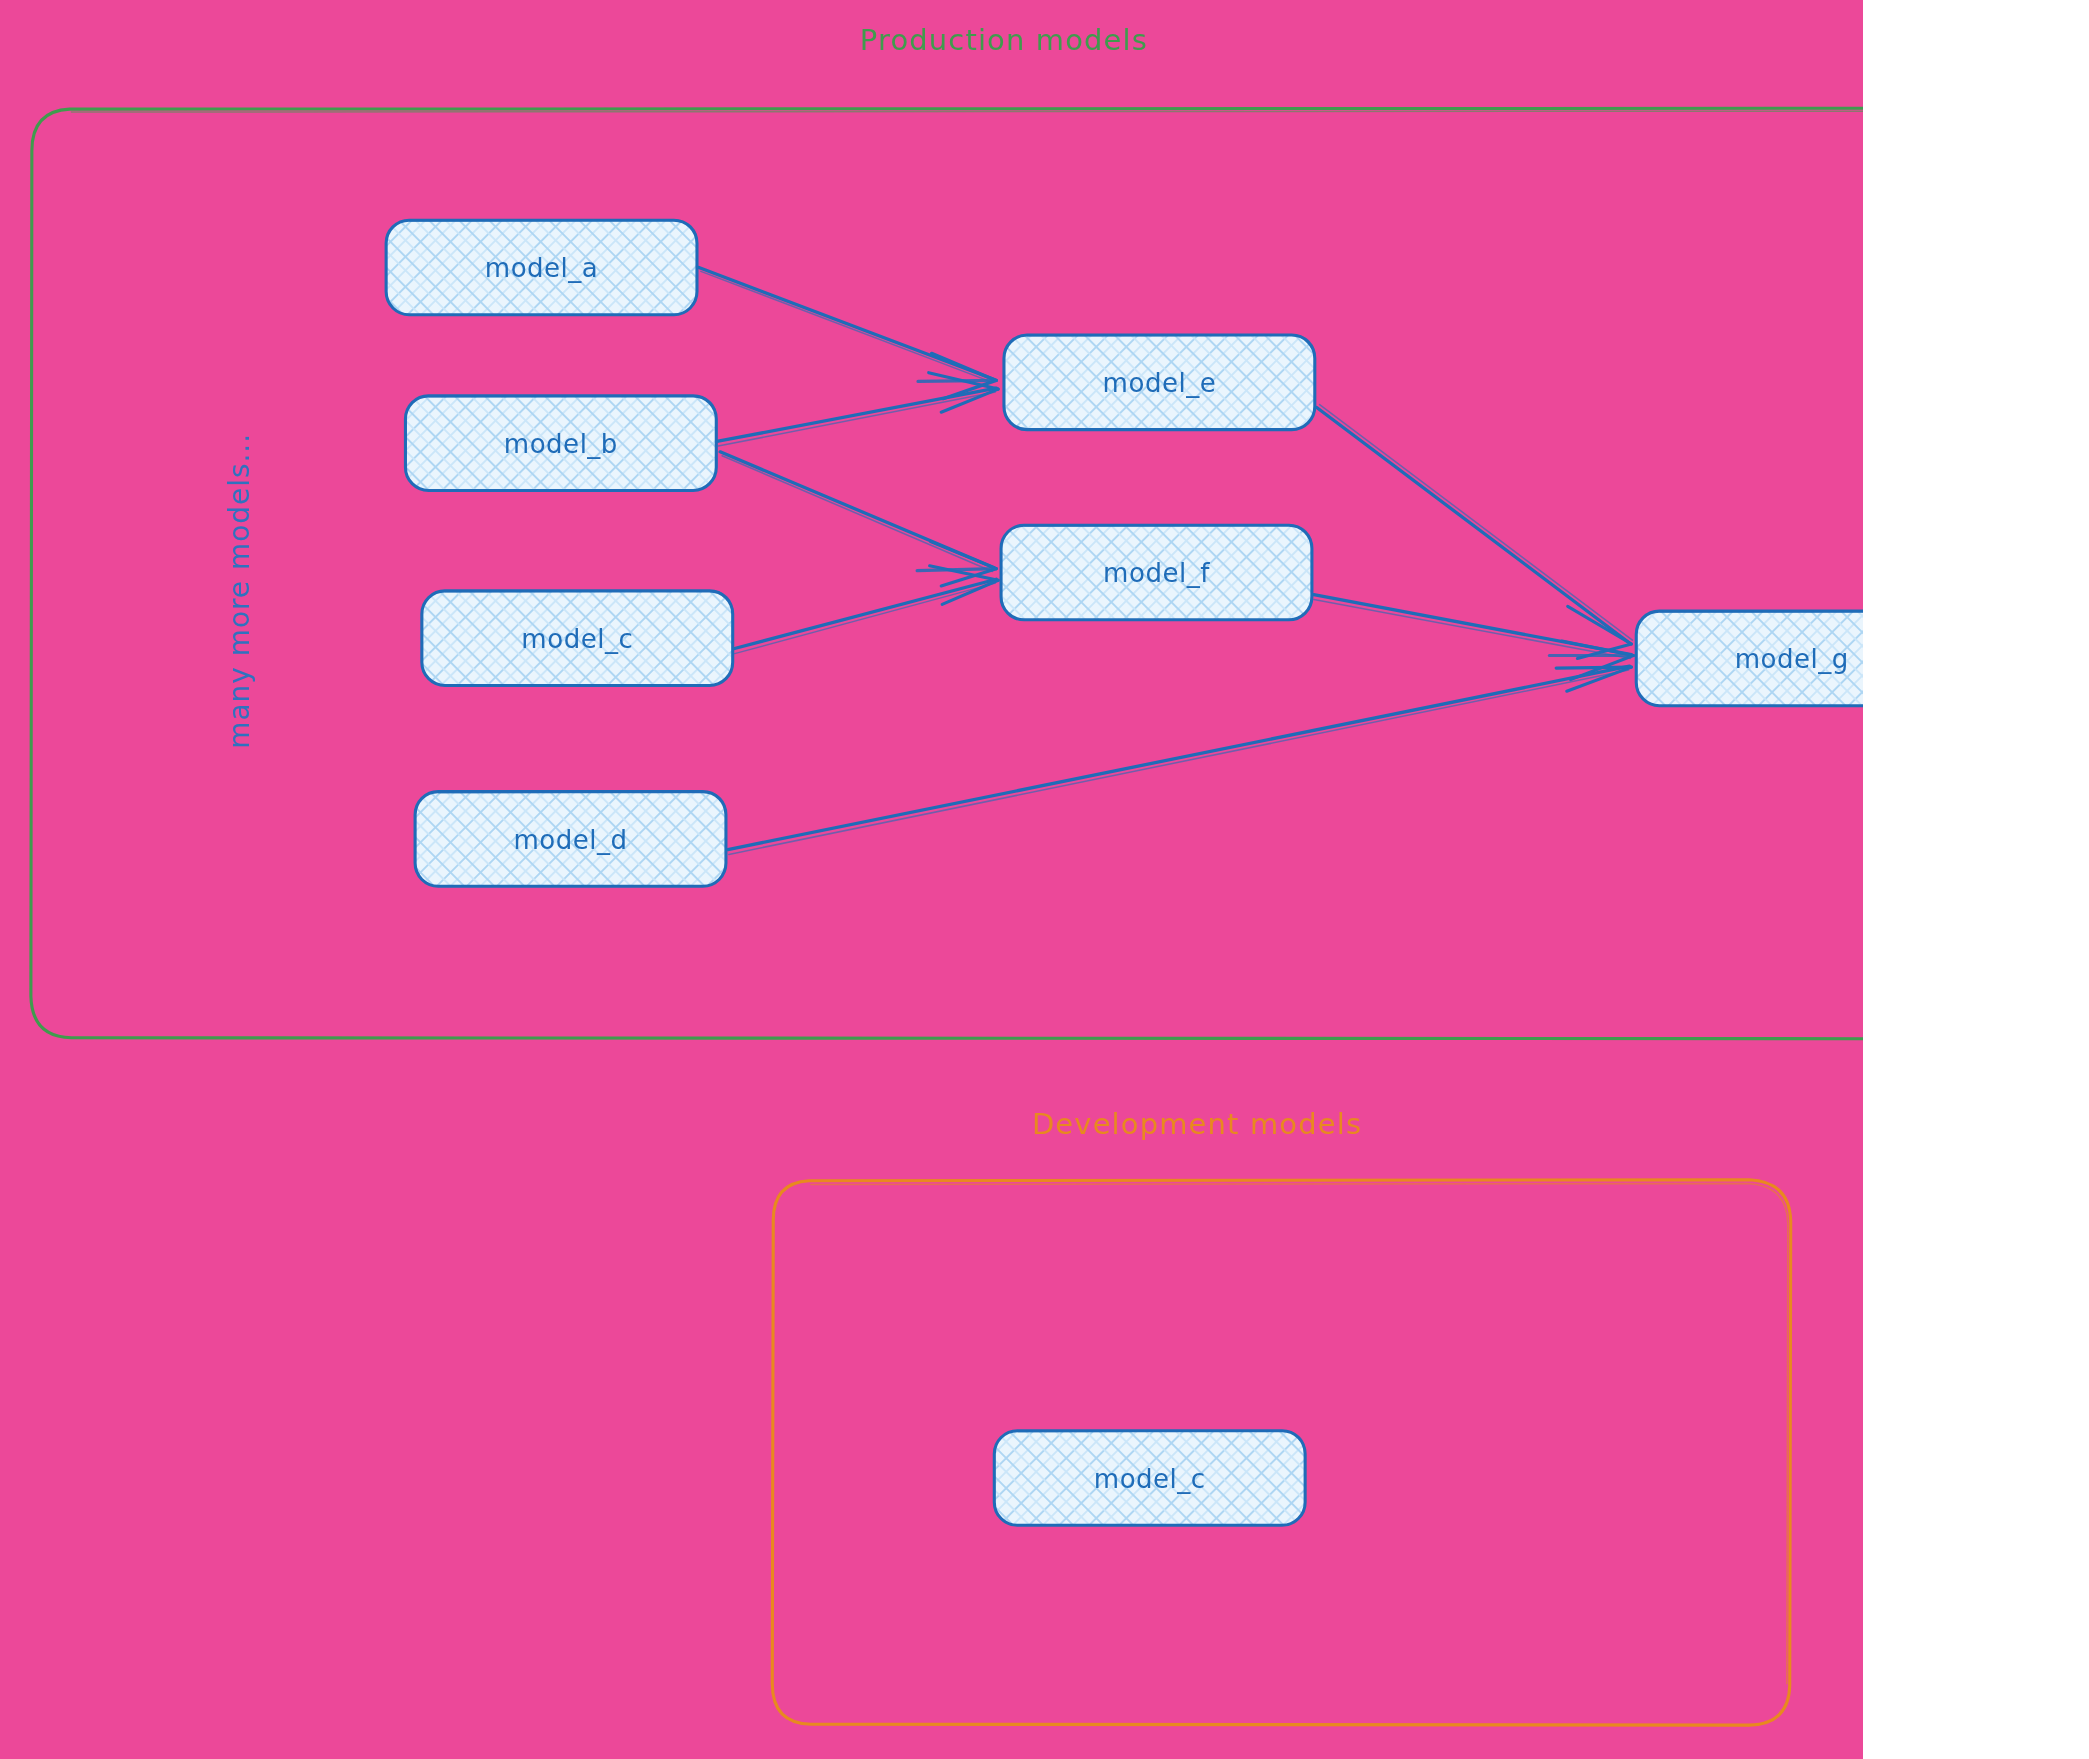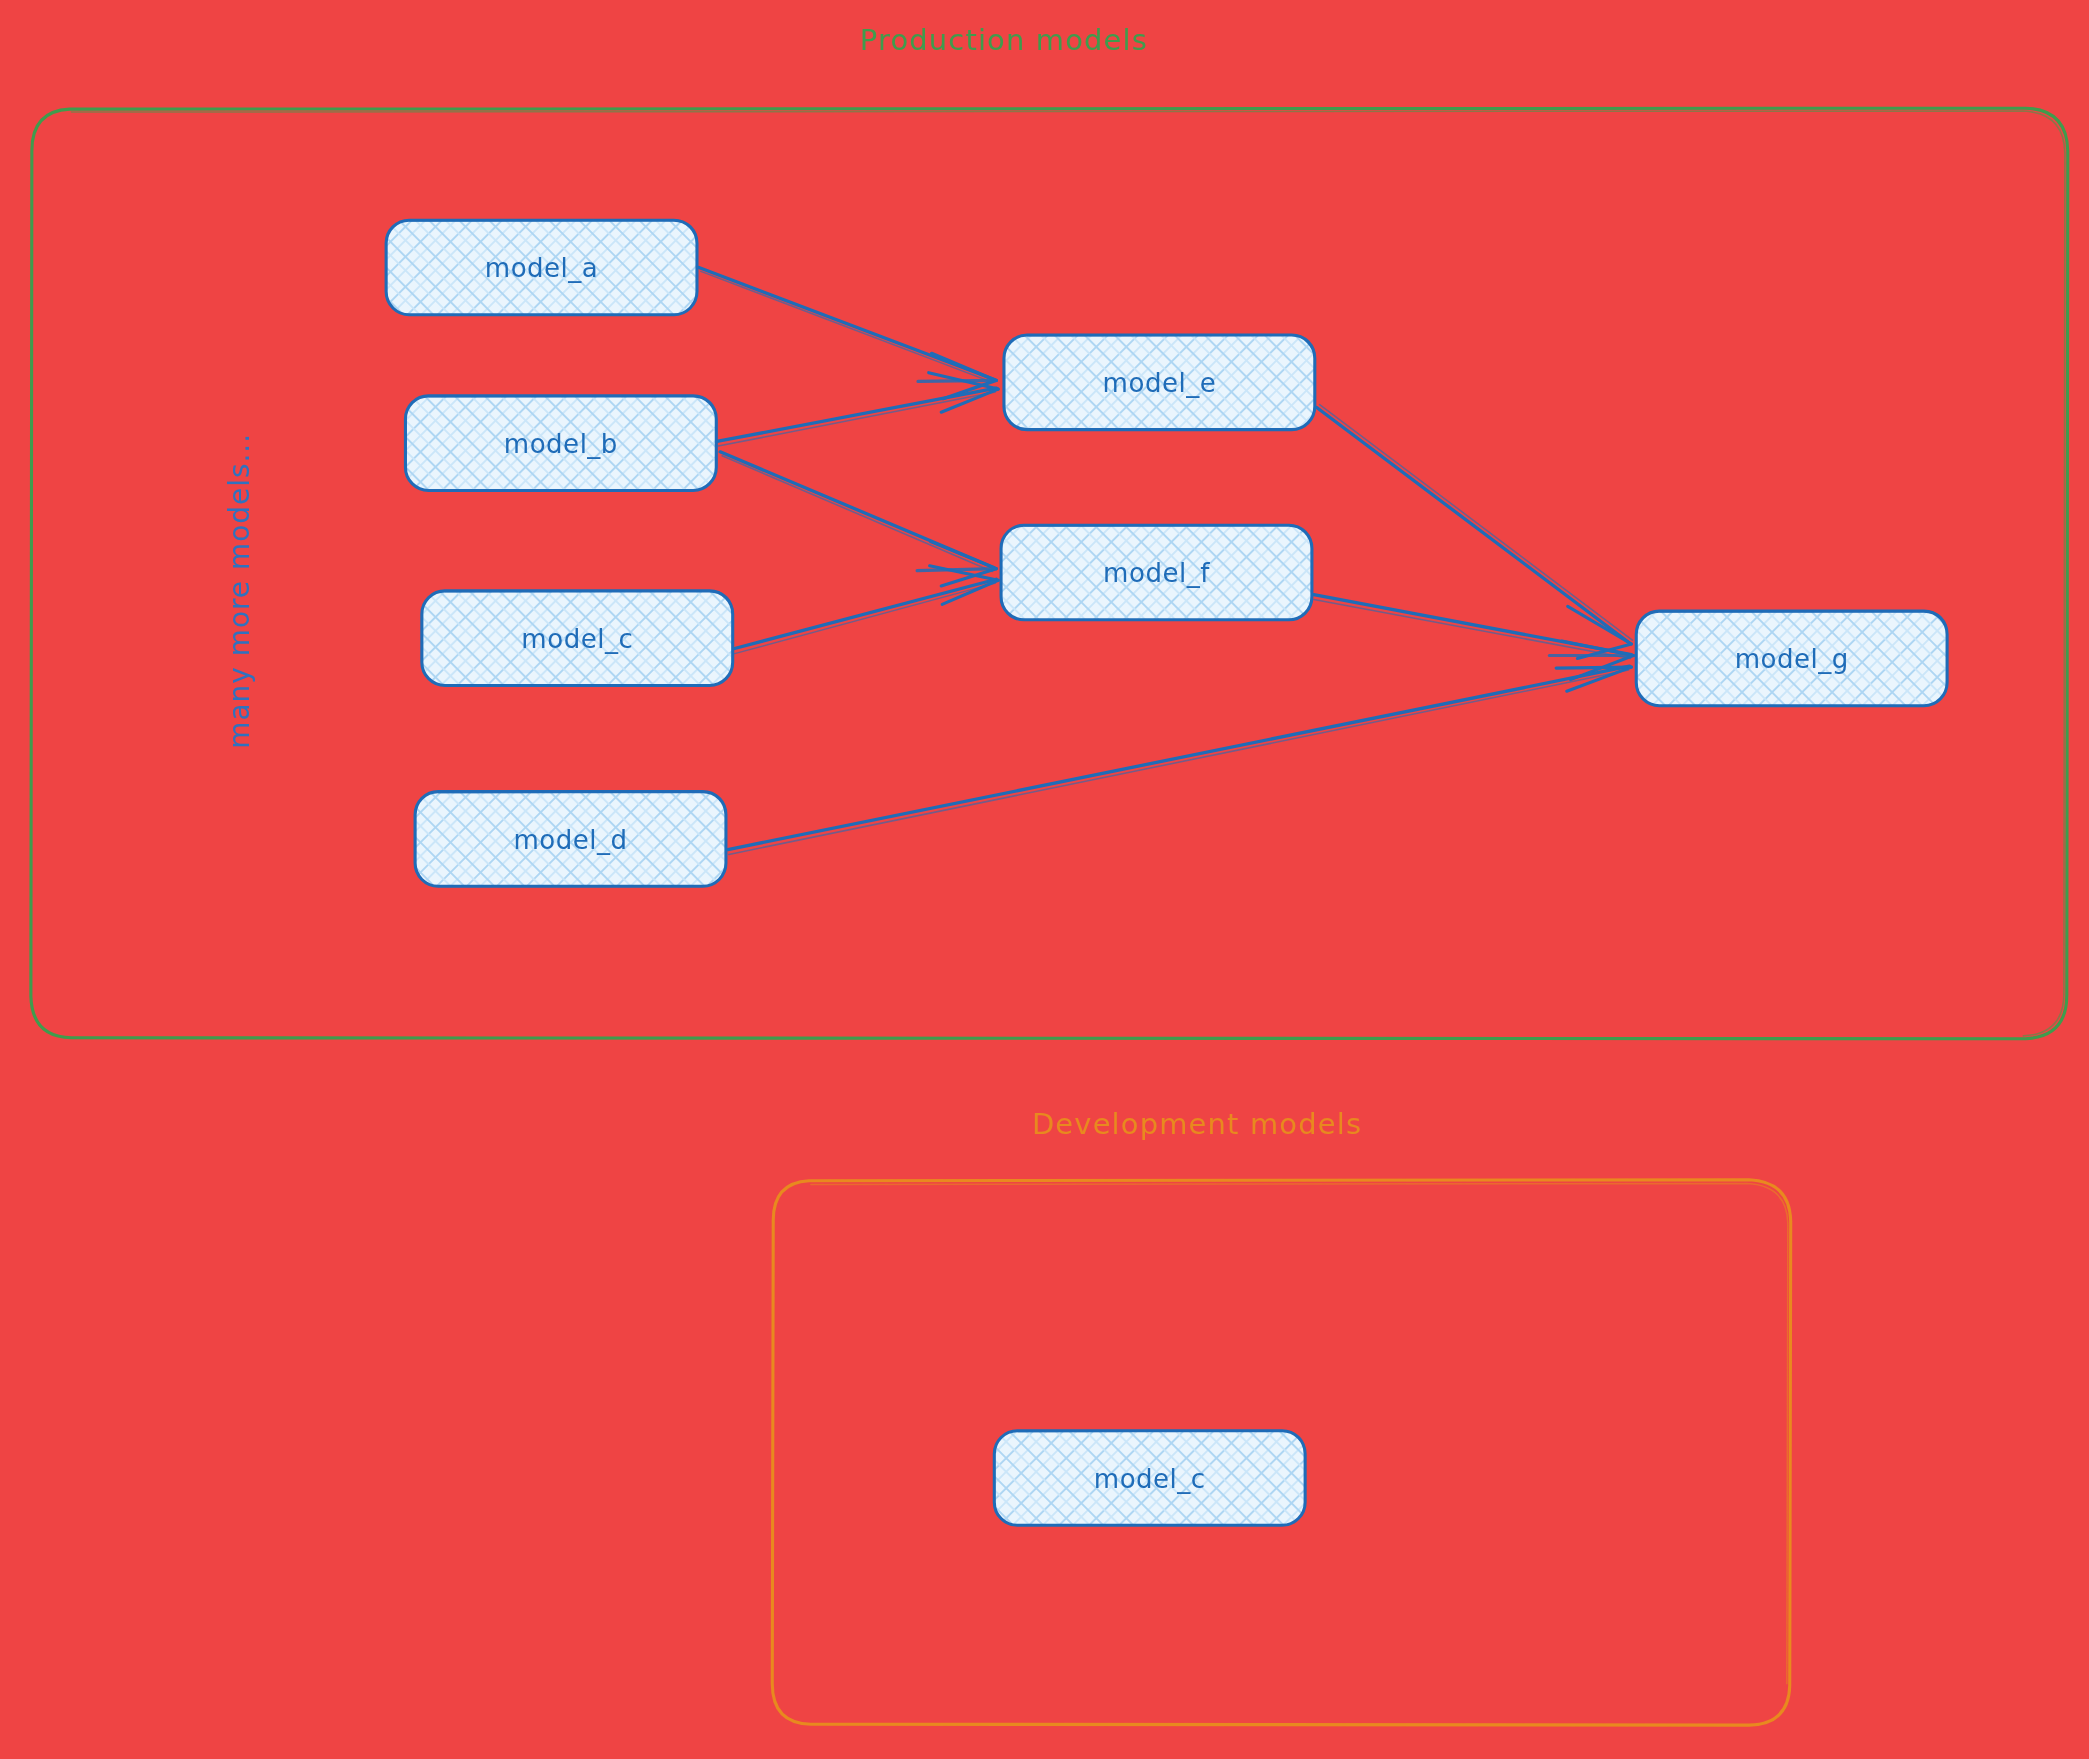--- a/index.html
+++ b/index.html
@@ -5,23 +5,23 @@
   html, body {
     margin: 0;
     padding: 0;
     background: #ffffff;
   }
   body {
     font-family: "DejaVu Sans", sans-serif;
   }
   #canvas {
     position: relative;
-    width: 2089px;
+    width: 1863px;
     height: 1759px;
-    background: #ef4444;
+    background: #ec4899;
     overflow: hidden;
   }
   #diagram-svg {
     position: absolute;
     top: 0;
     left: 0;
     width: 2089px;
     height: 1759px;
   }
   .group-title {

